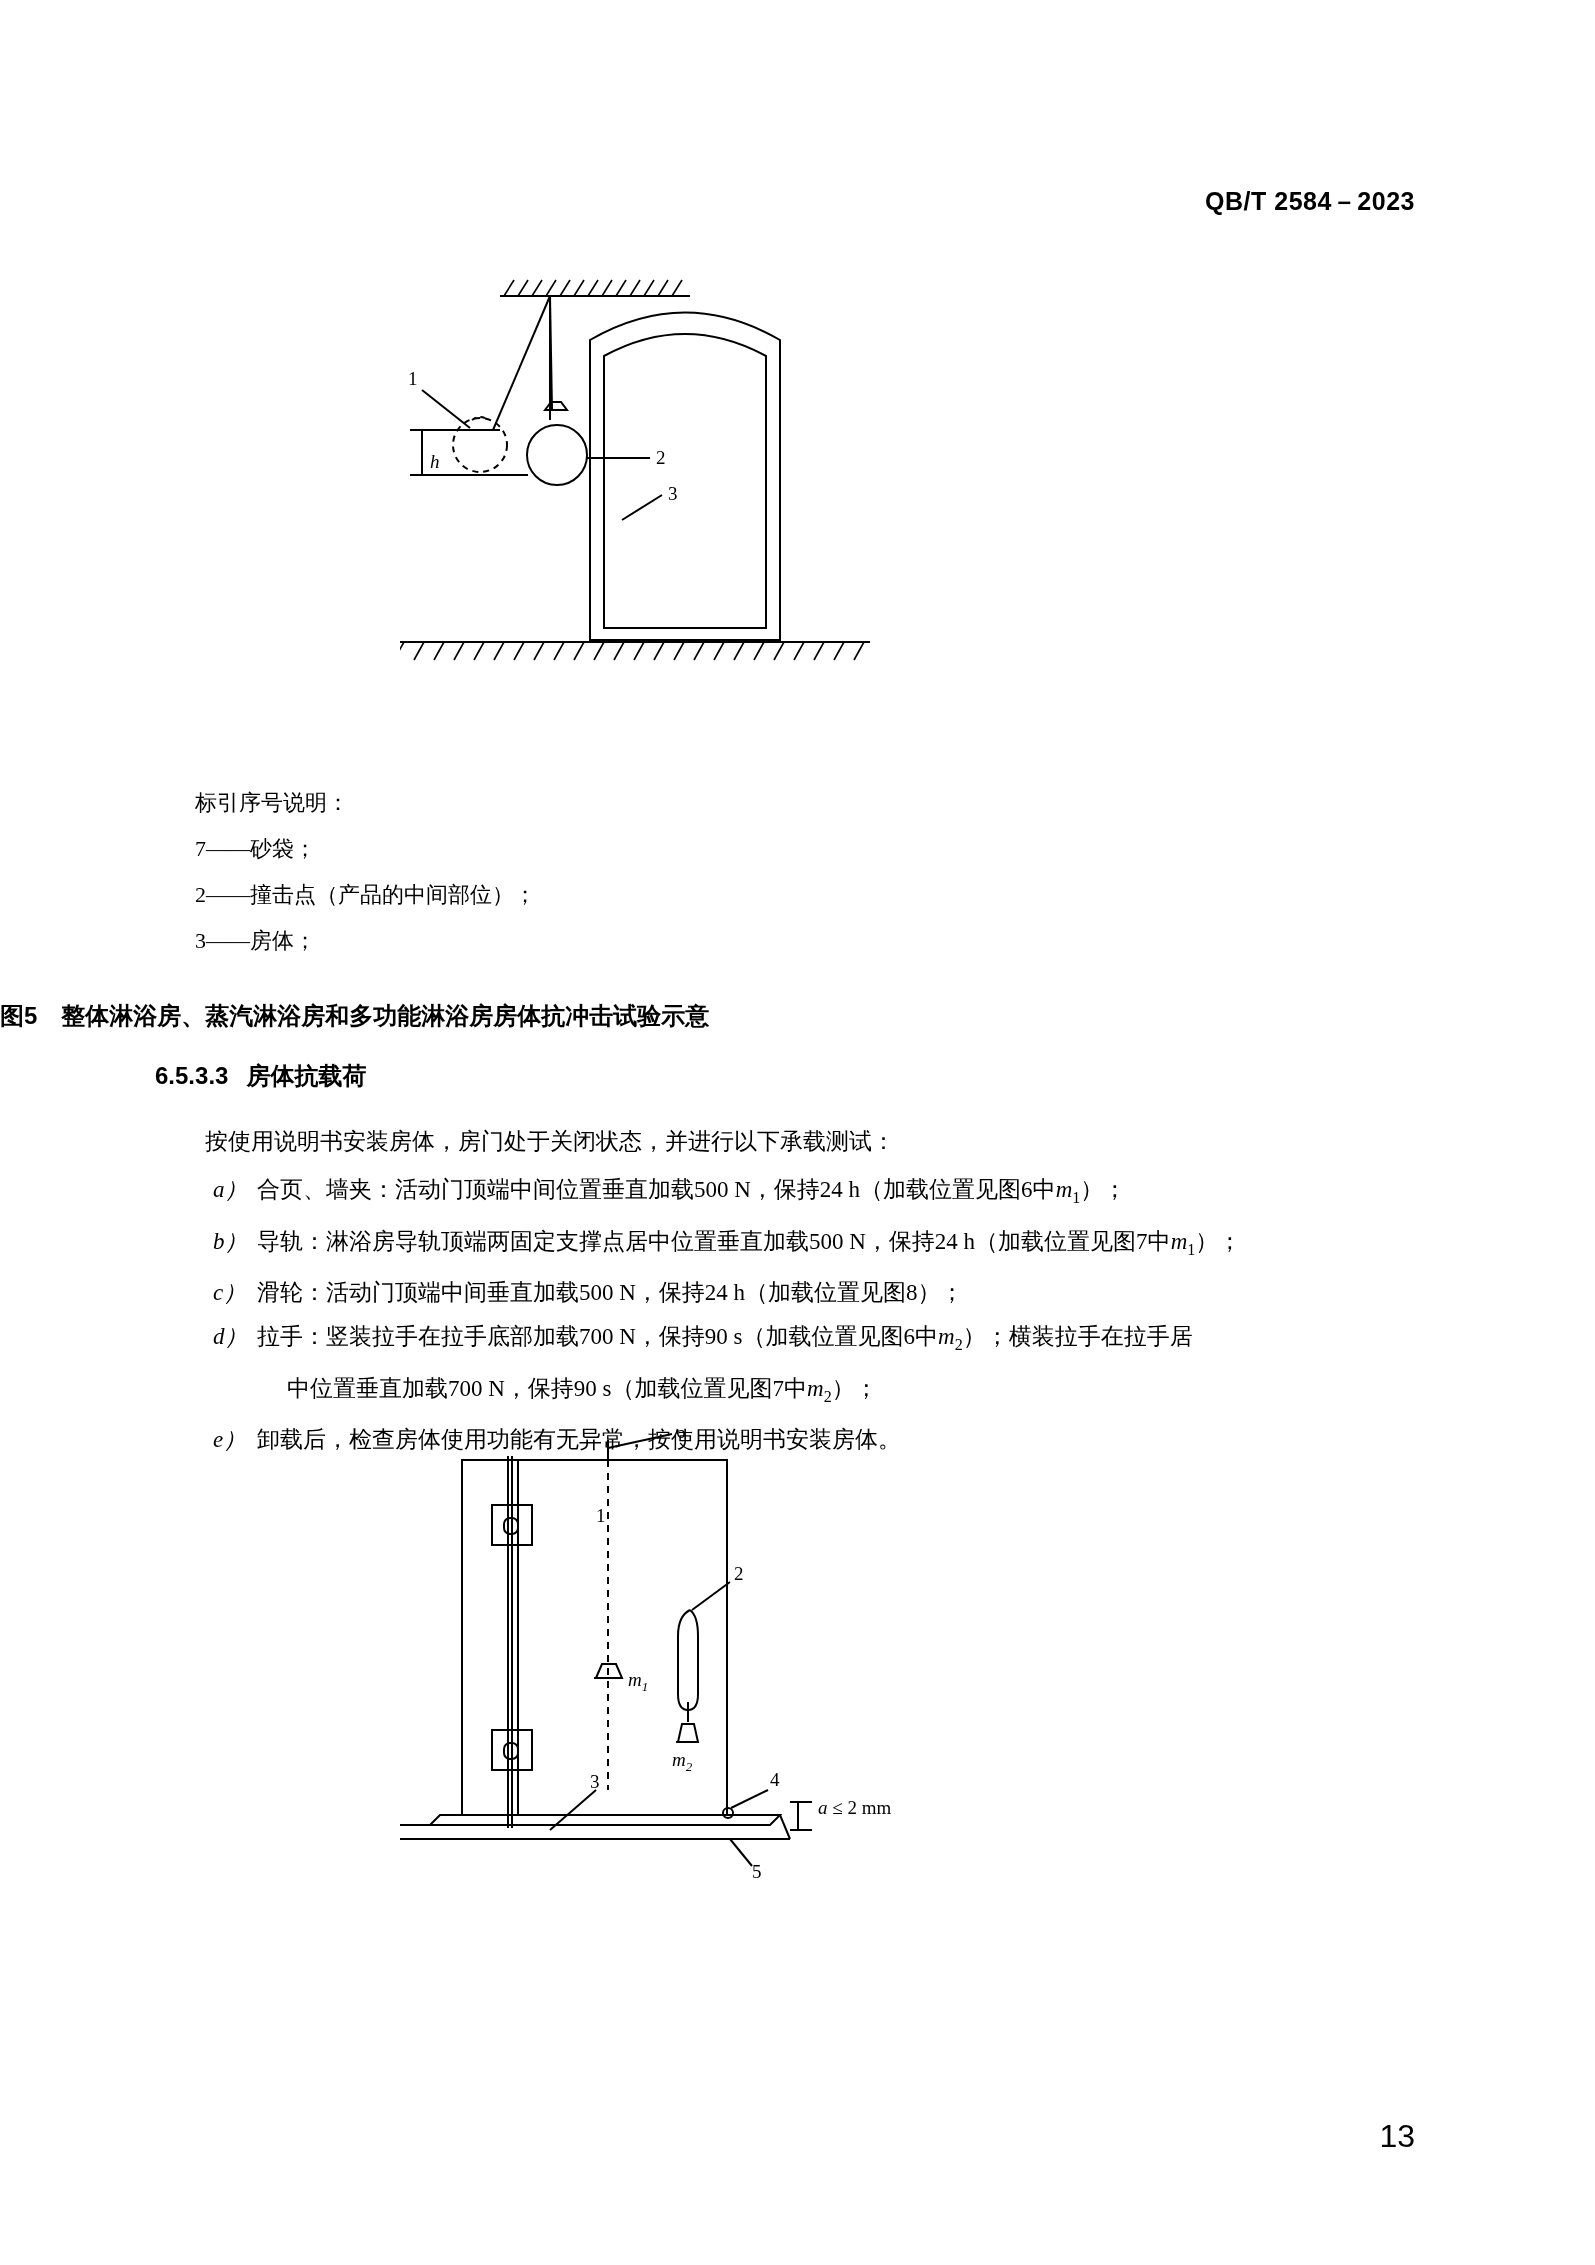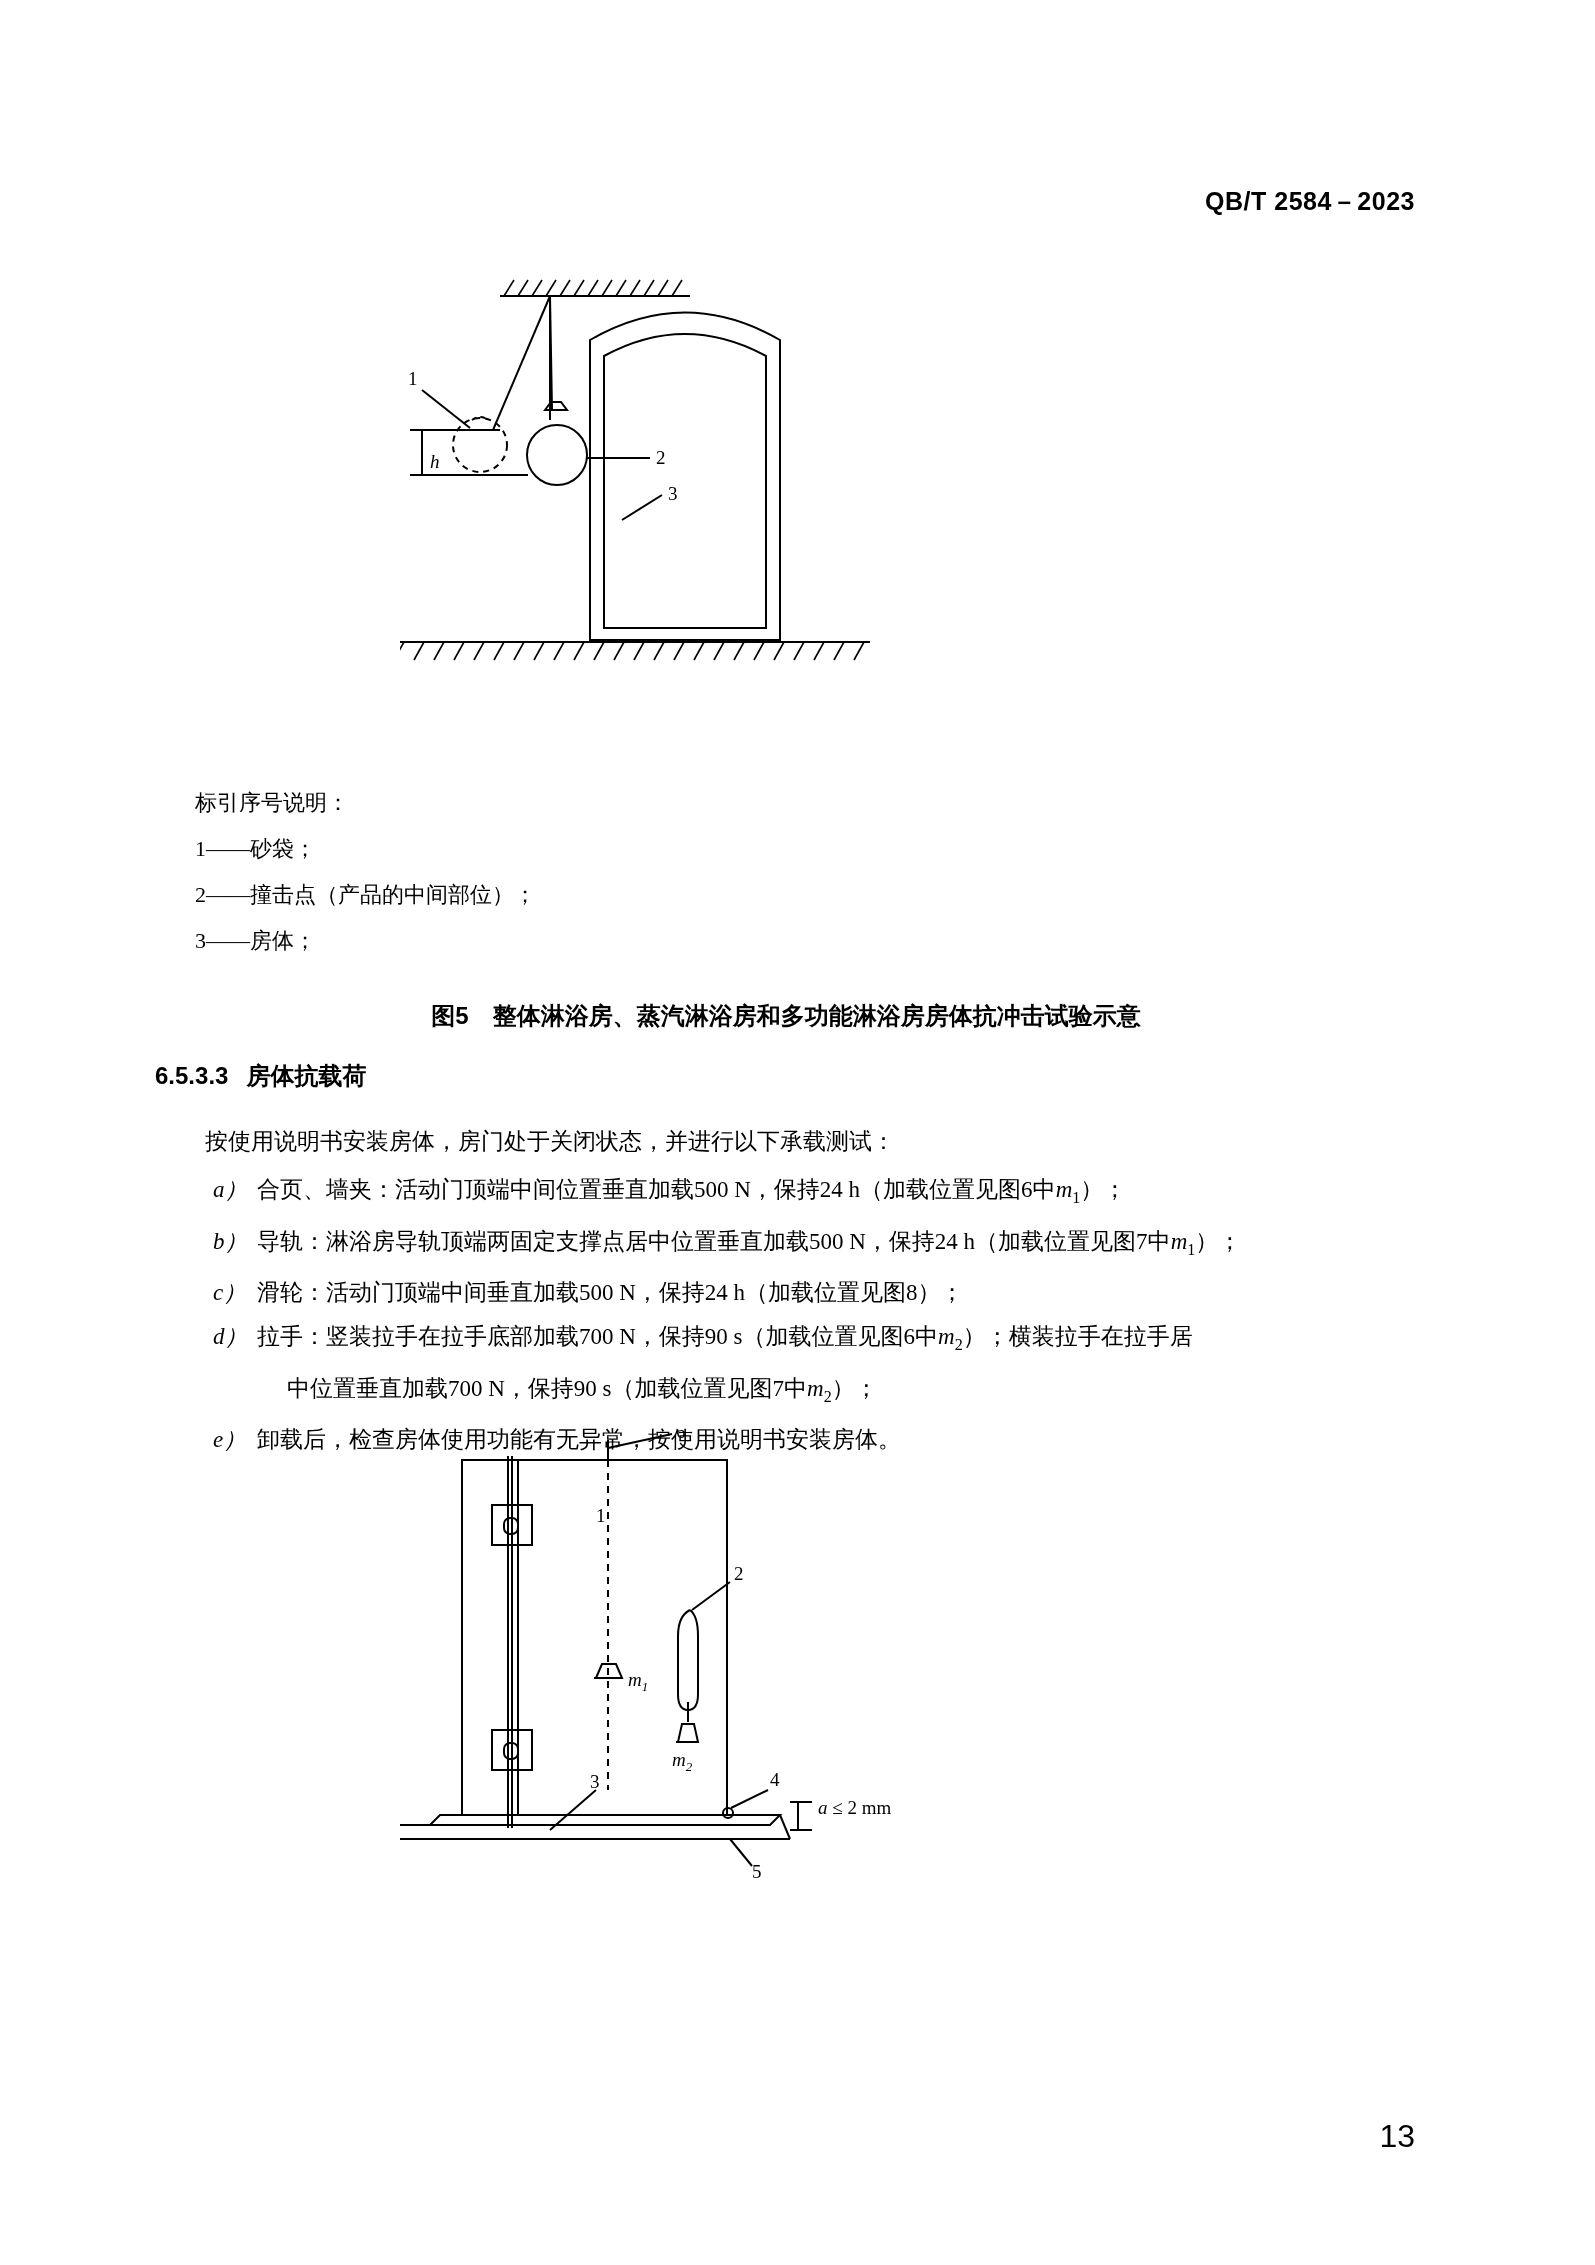--- a/index.html
+++ b/index.html
@@ -46,21 +46,21 @@
     line-height: 46px;
   }
   .caption-list div {
     white-space: nowrap;
   }
   .fig5-title {
     position: absolute;
     left: 0;
     top: 1000px;
     width: 1572px;
-    text-align: center;
+    text-align: left;
     font-family: "Liberation Sans", sans-serif;
     font-weight: bold;
     font-size: 24px;
   }
   .section-head {
     position: absolute;
     left: 155px;
     top: 1060px;
     font-family: "Liberation Sans", sans-serif;
     font-weight: bold;
@@ -206,21 +206,21 @@
       </g>
       <text class="lbl" x="8" y="115">1</text>
       <text class="lbl" x="256" y="194">2</text>
       <text class="lbl" x="268" y="230">3</text>
       <text class="lbl-i" x="30" y="198">h</text>
     </svg>
   </div>
 
   <div class="caption-list">
     <div>标引序号说明：</div>
-    <div>1——砂袋；</div>
+    <div>7——砂袋；</div>
     <div>2——撞击点（产品的中间部位）；</div>
     <div>3——房体；</div>
   </div>
 
   <div class="fig5-title">图5　整体淋浴房、蒸汽淋浴房和多功能淋浴房房体抗冲击试验示意</div>
 
   <div class="section-head">
     <span class="num">6.5.3.3</span><span>房体抗载荷</span>
   </div>
 

